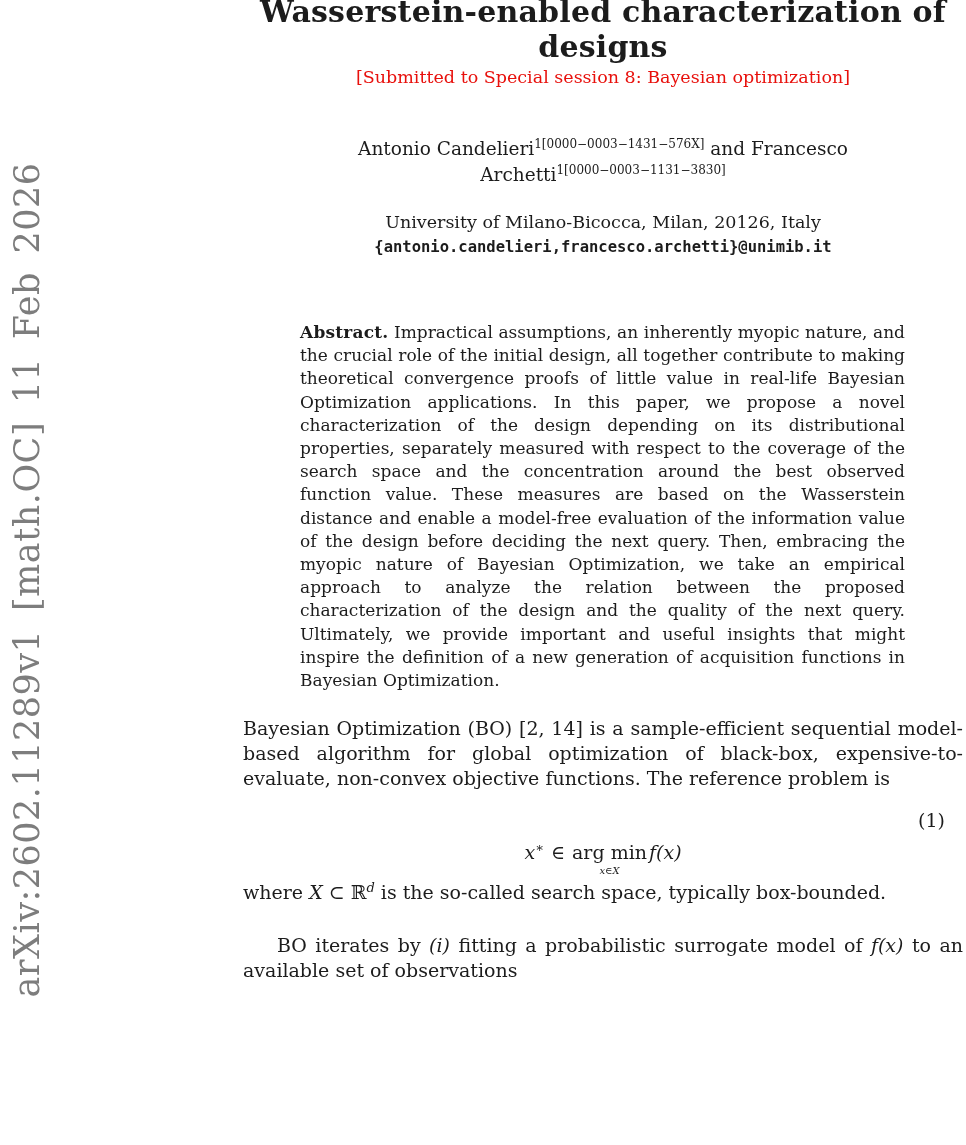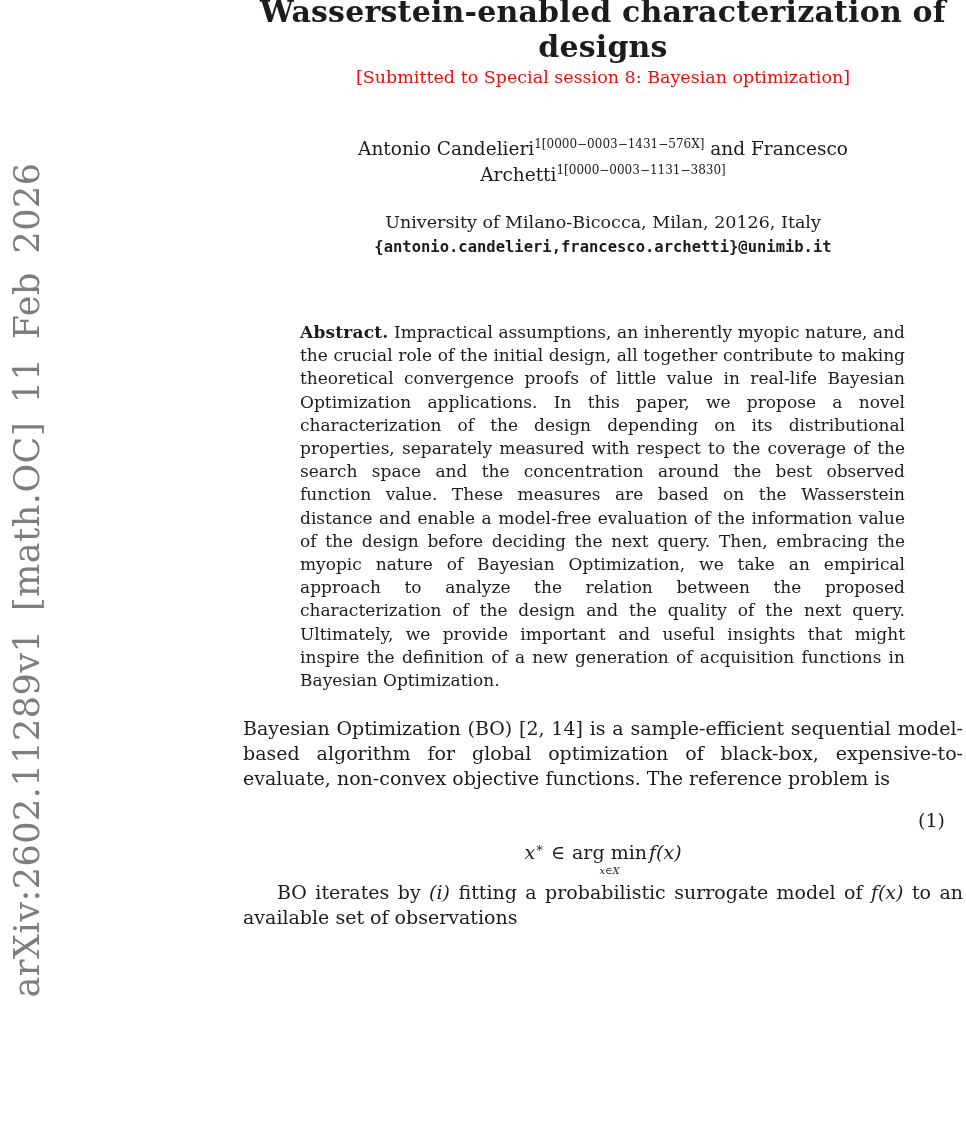--- a/index.html
+++ b/index.html
@@ -149,16 +149,17 @@
 
 
 
   <p class="body-par">Bayesian Optimization (BO) [2, 14] is a sample-efficient sequential model-based algorithm for global optimization of black-box, expensive-to-evaluate, non-convex objective functions. The reference problem is</p>
 
   <div class="equation-row">
     <span class="eq-body"><i>x</i><sup>∗</sup><span class="rel">∈</span><span class="opstack"><span class="op-line">arg min</span><span class="op-sub">x∈X</span></span><i>f(x)</i></span>
     <span class="eq-num">(1)</span>
   </div>
 
+  <p class="body-par first-after-eq"><span>where </span><i>X</i><span> ⊂ ℝ</span><sup class="d-sup">d</sup><span> is the so-called search space, typically box-bounded.</span></p>
 
   <p class="body-par indent" style="margin-top:27px"><span>BO iterates by </span><i>(i)</i><span> fitting a probabilistic surrogate model of </span><i>f(x)</i><span> to an available set of observations </span></p>
 
 </div>
 
 </body></html>

